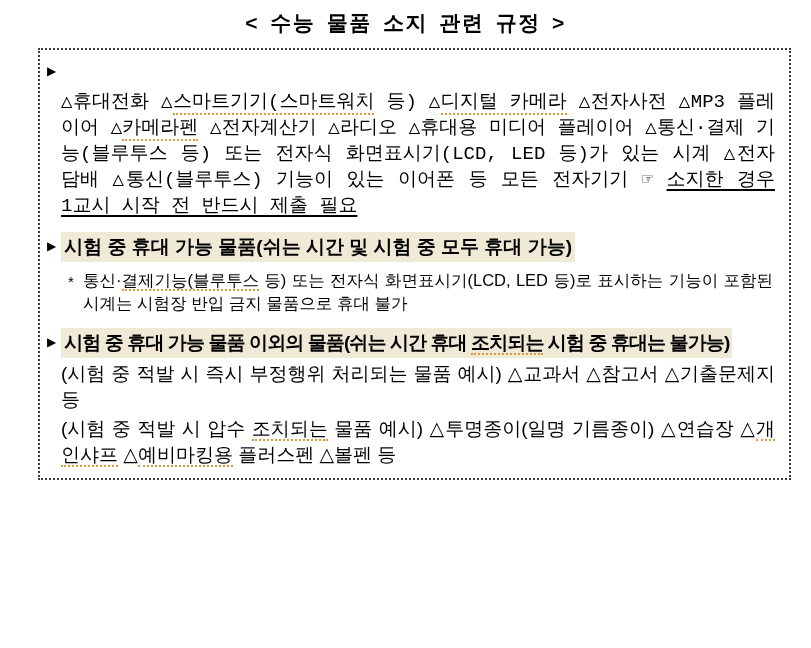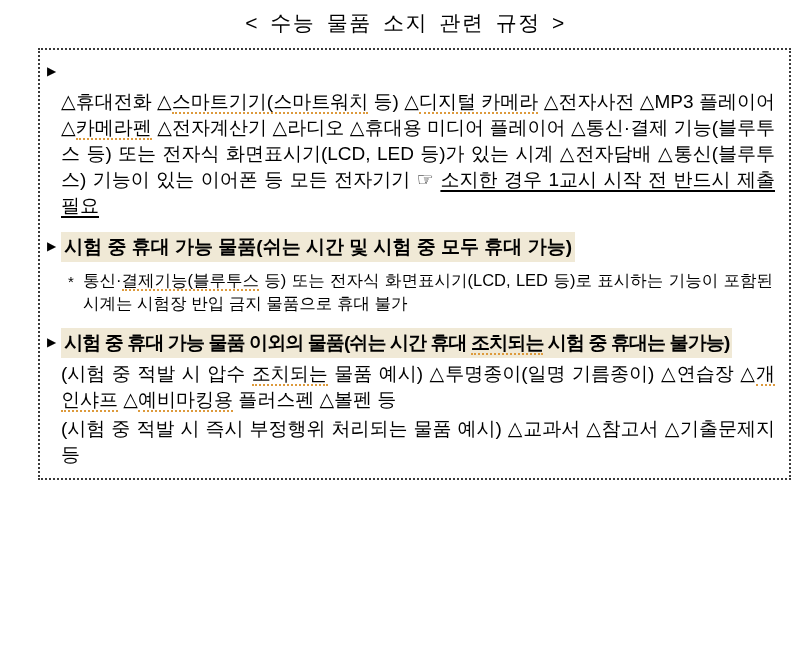--- a/index.html
+++ b/index.html
@@ -2,21 +2,21 @@
 <html lang="ko" style="--hl: #f0e9d6; --sp: #dd9a3c;"><head>
 <meta charset="utf-8">
 <style>
   html,body{margin:0;padding:0;}
   body{
     width:811px;height:648px;background:#ffffff;color:#000;
     font-family:"Liberation Sans","DejaVu Sans",sans-serif;
     overflow:hidden;
   }
   .title{
-    text-align:center;font-weight:normal;font-size:21px;
+    text-align:center;font-weight:bold;font-size:21px;
     padding-top:9px;letter-spacing:1.5px;word-spacing:4px;
   }
   .box{
     box-sizing:border-box;
     margin:11px 19px 0 38px;
     width:753px;
     border:2px dotted #3a3a3a;
     padding:8px 12px 10px 6px;
   }
   .section{margin-bottom:13px;}
@@ -25,20 +25,21 @@
     display:flex;align-items:center;gap:5px;
     font-weight:bold;font-size:19px;line-height:28px;
     padding-left:1px;
   }
   .marker{font-size:12px;flex:none;transform:translateY(-1px);}
   .hl{background:var(--hl,#f0e9d6);padding:1px 3px;}
   .condensed{letter-spacing:-0.9px;}
   .body{
     font-size:19px;line-height:26px;text-align:justify;
     margin:3px 2px 0 15px;
+    font-family:Liberation Mono, monospace;
   }
   .para{margin:3px 2px 0 15px;font-size:19px;line-height:26px;text-align:justify;}
   .ul{
     text-decoration:underline;
     text-decoration-thickness:2px;
     text-underline-offset:4px;
   }
   sup.star{font-size:13px;vertical-align:super;line-height:0;}
   .footnote{
     display:flex;margin:7px 4px 0 22px;
@@ -70,17 +71,17 @@
       <span class="fn-marker">*</span>
       <span>통신·<span class="sp">결제기능(블루투스</span> 등) 또는 전자식 화면표시기(LCD, LED 등)로 표시하는 기능이 포함된 시계는 시험장 반입 금지 물품으로 휴대 불가</span>
     </div>
   </div>
 
   <div class="section">
     <div class="heading-row">
       <span class="marker">▶</span>
       <span class="hl condensed">시험 중 휴대 가능 물품 이외의 물품(쉬는 시간 휴대 <span class="sp">조치되는</span> 시험 중 휴대는 불가능)</span>
     </div>
+    <div class="para">(시험 중 적발 시 즉시 부정행위 처리되는 물품 예시) △교과서 △참고서 △기출문제지 등</div>
     <div class="para">(시험 중 적발 시 압수 <span class="sp">조치되는</span> 물품 예시) △투명종이(일명 기름종이) △연습장 △<span class="sp">개인샤프</span> △<span class="sp">예비마킹용</span> 플러스펜 △볼펜 등</div>
-    <div class="para">(시험 중 적발 시 즉시 부정행위 처리되는 물품 예시) △교과서 △참고서 △기출문제지 등</div>
   </div>
 
 </div>
 
 </body></html>

